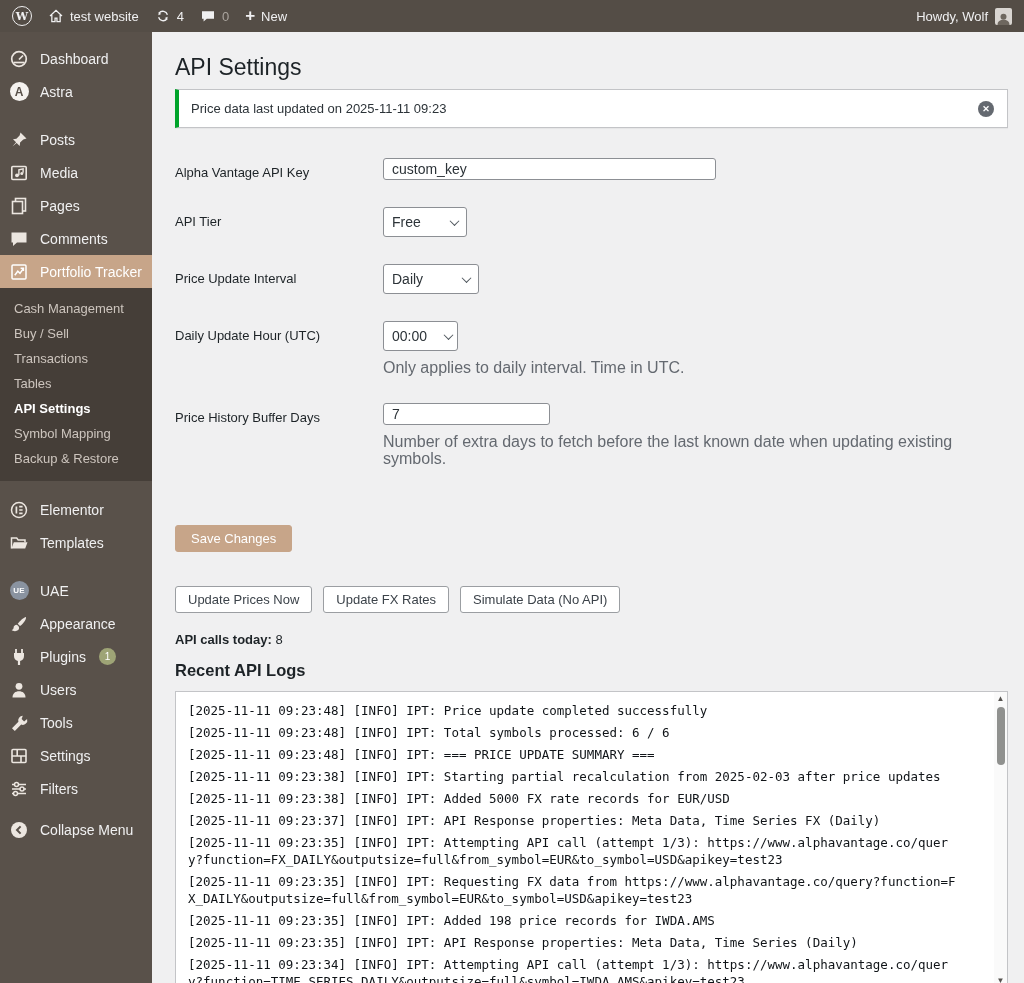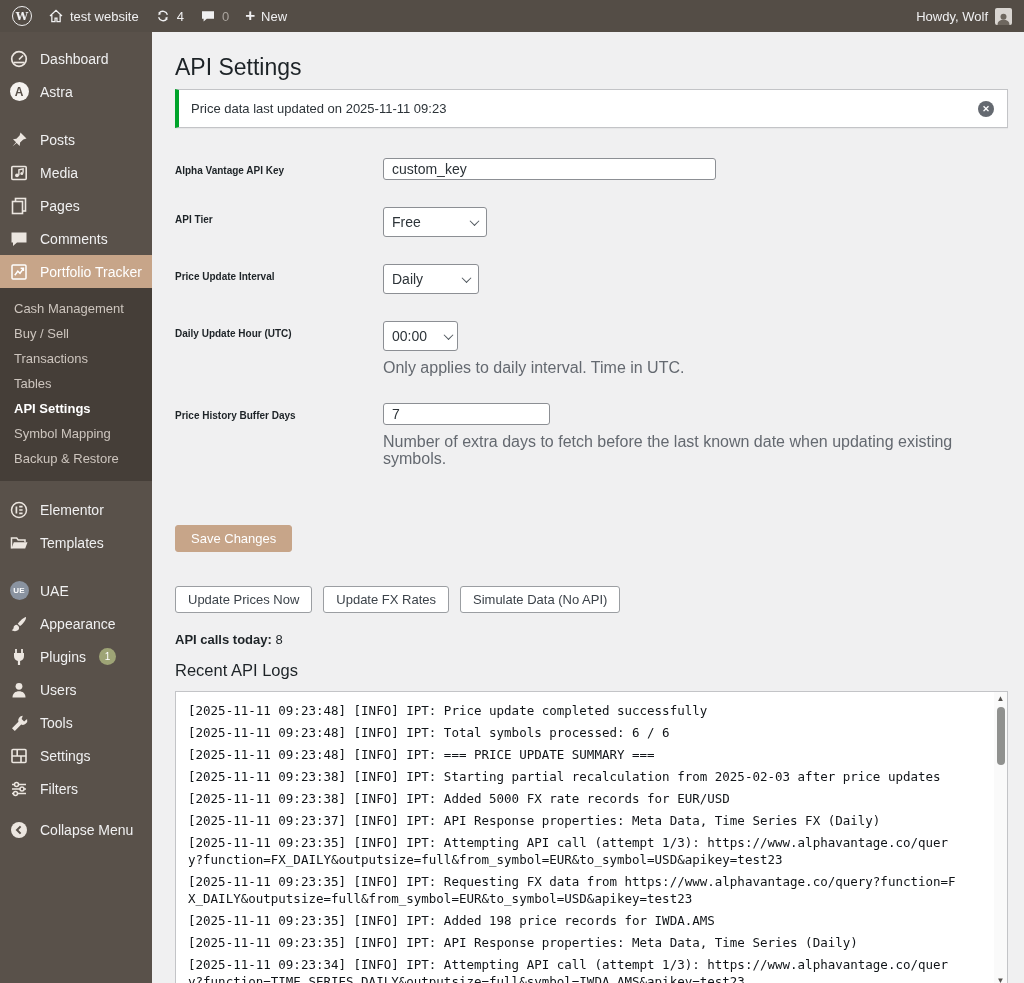--- a/index.html
+++ b/index.html
@@ -53,42 +53,42 @@
   h1.page-title { margin-top:21px; font-size:23px; font-weight:400; color:#1d2327; line-height:29px; }
   .notice { margin-top:7px; background:#fff; border:1px solid #c3c4c7; border-left:4px solid #00a32a;
     box-shadow:0 1px 1px rgba(0,0,0,.04); padding:10px 40px 10px 12px; font-size:13px;
     color:#2c3338; position:relative; line-height:17px; }
   .dismiss { position:absolute; right:13px; top:50%; margin-top:-8px; width:16px; height:16px;
     border-radius:50%; background:#646970; color:#fff; font-size:9px; font-weight:bold;
     display:flex; align-items:center; justify-content:center; cursor:pointer; border:none; }
 
   .form-table { margin-top:30px; }
   .form-row { display:flex; margin-bottom:27px; }
-  .form-label { width:208px; flex:0 0 208px; font-size:10px; font-weight:bold; color:#1d2327; padding-top:7px; }
+  .form-label { width:208px; flex:0 0 208px; font-size:13px; font-weight:normal; color:#1d2327; padding-top:7px; }
   .form-ctrl {}
   .txt { height:22px; border:1px solid #8c8f94; border-radius:3px; background:#fff;
     font-size:14px; color:#2c3338; padding:0 8px; font-family:"Liberation Sans", sans-serif; }
   .w-key { width:333px; }
   .w-buffer { width:167px; }
   .sel { height:30px; border:1px solid #8c8f94; border-radius:3px; background:#fff;
     font-size:14px; color:#2c3338; display:inline-flex; align-items:center;
     padding:0 8px 0 8px; cursor:pointer; gap:10px; }
   .chev { width:7px; height:7px; border-right:1.8px solid #50575e; border-bottom:1.8px solid #50575e;
     transform:rotate(45deg) translate(-1px,-1px); }
   .help { margin-top:8px; font-size:16px; color:#646970; line-height:17px; }
 
   .btn-primary { margin-top:31px; display:inline-block; background:#c7a589; color:#fff;
     border:1px solid #c7a589; border-radius:3px; font-size:13px; padding:5px 15px;
     cursor:pointer; font-family:"Liberation Sans", sans-serif; }
   .actions { margin-top:34px; display:flex; gap:11px; }
   .btn-secondary { background:#fff; color:#3c434a; border:1px solid #9b9ea2; border-radius:3px;
     font-size:13px; padding:5px 12px; cursor:pointer; font-family:"Liberation Sans", sans-serif; }
   .api-calls { margin-top:19px; font-size:13px; color:#1d2327; }
   .api-calls b { font-weight:bold; }
-  h2.logs-heading { margin-top:14px; font-size:16.5px; font-weight:normal; color:#1d2327; }
+  h2.logs-heading { margin-top:14px; font-size:16.5px; font-weight:bold; color:#1d2327; }
 
   .logbox { margin-top:11px; height:298px; background:#fff; border:1px solid #c3c4c7;
     position:relative; overflow:hidden; padding:10px 46px 10px 12px; }
   .logline { font-family:"DejaVu Sans Mono", monospace; font-size:12.5px; color:#101418;
     line-height:17px; margin-bottom:5px; word-break:break-all; }
   .vscroll { position:absolute; right:0; top:0; bottom:0; width:13px; background:#fafafa;
     display:flex; flex-direction:column; align-items:center; justify-content:space-between;
     padding:2px 0; cursor:pointer; }
   .vs-arrow { font-size:8px; color:#55524f; line-height:10px; }
   .vs-thumb { position:absolute; top:15px; left:2.5px; width:8px; height:58px;
@@ -336,21 +336,21 @@
     <div class="form-row">
       <div class="form-label">Alpha Vantage API Key</div>
       <div class="form-ctrl">
         <input class="txt w-key" type="text" value="custom_key" style="">
       </div>
     </div>
 
     <div class="form-row">
       <div class="form-label">API Tier</div>
       <div class="form-ctrl">
-        <div class="sel" style="width:104px">
+        <div class="sel" style="width:84px">
           <span>Free</span>
           <span class="chev" style="margin-left:auto"></span>
         </div>
       </div>
     </div>
 
     <div class="form-row">
       <div class="form-label">Price Update Interval</div>
       <div class="form-ctrl">
         <div class="sel" style="width:96px">

